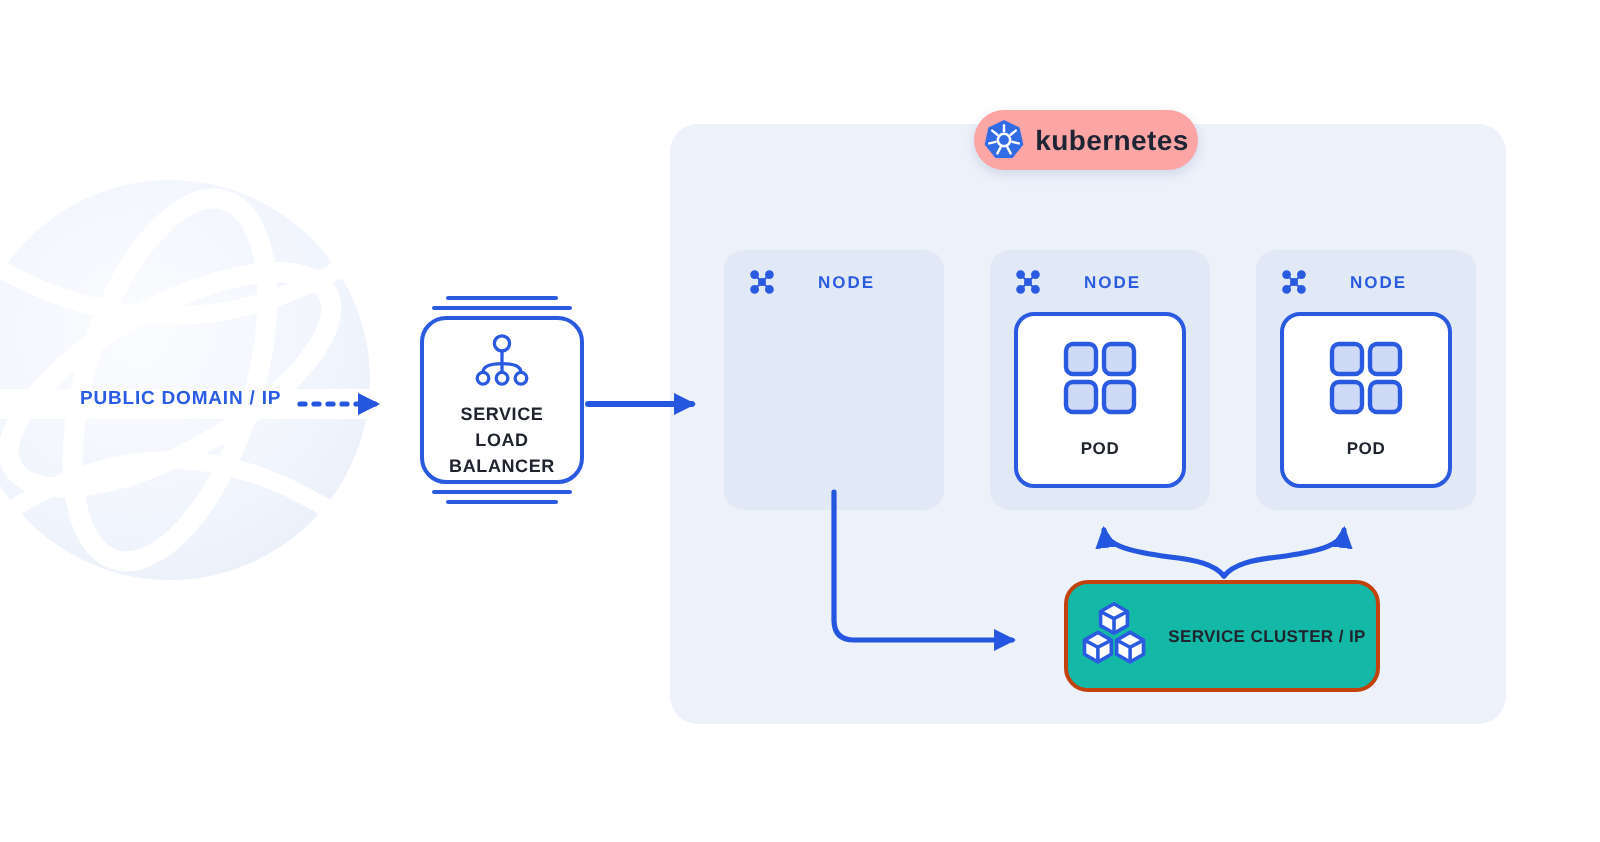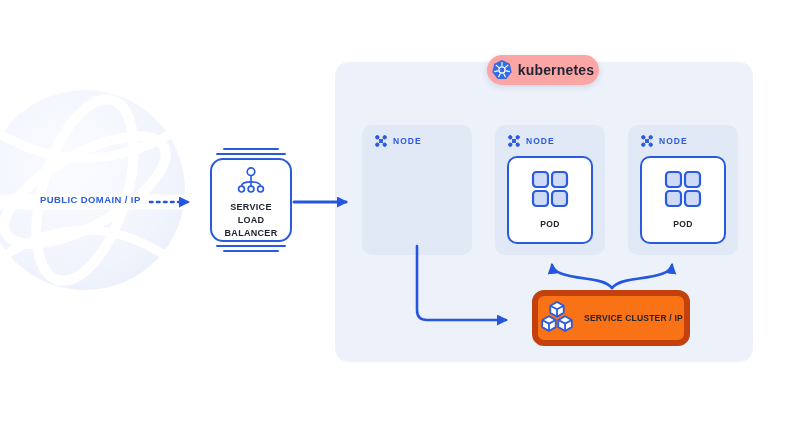--- a/index.html
+++ b/index.html
@@ -49,40 +49,40 @@
   }
   #k8s-label { font-size:14px; font-weight:bold; color:#1e2433; letter-spacing:.2px; }
 
   
   .node {
     position:absolute; top:125px; width:110px; height:130px;
     background:#e1e8f6; border-radius:10px;
   }
   #node-1 { left:362px; } #node-2 { left:495px; } #node-3 { left:628px; }
   .node-header {
-    display:flex; align-items:center; gap:6px; padding:10px 0 0 13px;
+    display:flex; align-items:center; gap:22px; padding:10px 0 0 13px;
   }
   .node-header-label {
     font-size:8.5px; font-weight:bold; color:#2a5ae0; letter-spacing:1px;
   }
   .inner-box {
     position:absolute; left:12px; top:31px; width:86px; height:88px;
     background:#ffffff; border:2px solid #2a5ae0; border-radius:10px;
     display:flex; flex-direction:column; align-items:center;
     justify-content:center; gap:9px;
   }
   .inner-label {
     font-size:8.5px; font-weight:bold; color:#20242e; text-align:center;
     line-height:1.5; letter-spacing:.3px; width:72px;
   }
 
   
   #service-box {
     left:532px; top:290px; width:158px; height:56px;
-    background:#f97316; border:6px solid #c2410c; border-radius:12px;
+    background:#14b8a6; border:2px solid #c2410c; border-radius:12px;
     display:flex; align-items:center; justify-content:center; gap:9px;
     z-index:4;
   }
   #service-label {
     font-size:8.5px; font-weight:bold; color:#20242e;
     letter-spacing:.2px; white-space:nowrap;
   }
 
   #arrow-overlay { left:0; top:0; width:800px; height:421px; z-index:10; pointer-events:none; }
 </style>

